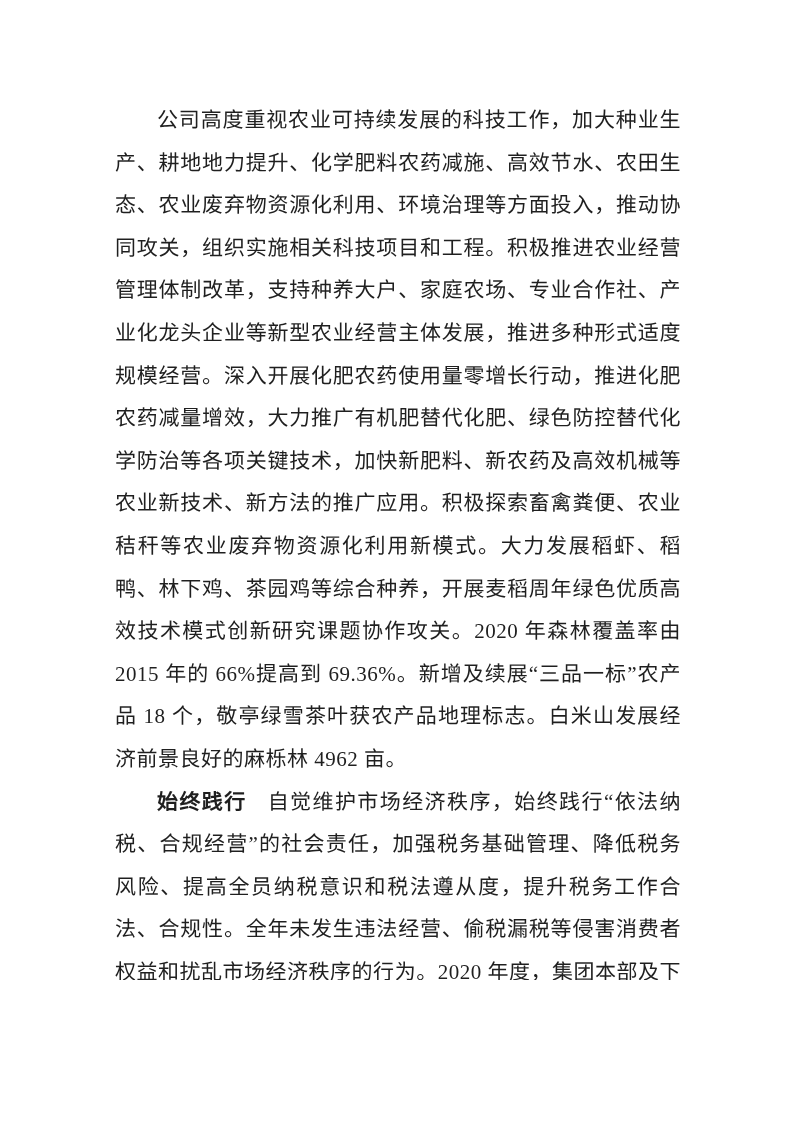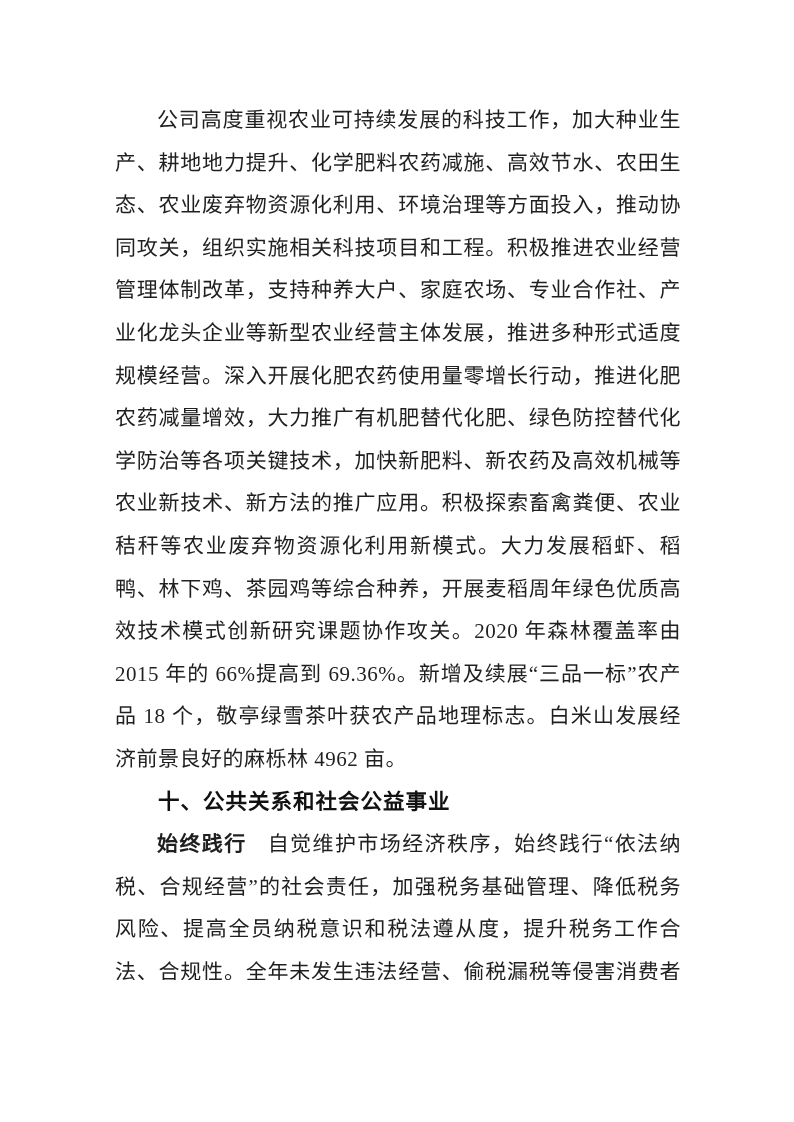--- a/index.html
+++ b/index.html
@@ -56,17 +56,16 @@
     color: #333333;
     font-family: "Liberation Serif", serif;
   }
 </style>
 </head>
 <body>
 
 <div class="page">
   <div class="content">
     <p class="body-para">公司高度重视农业可持续发展的科技工作，加大种业生产、耕地地力提升、化学肥料农药减施、高效节水、农田生态、农业废弃物资源化利用、环境治理等方面投入，推动协同攻关，组织实施相关科技项目和工程。积极推进农业经营管理体制改革，支持种养大户、家庭农场、专业合作社、产业化龙头企业等新型农业经营主体发展，推进多种形式适度规模经营。深入开展化肥农药使用量零增长行动，推进化肥农药减量增效，大力推广有机肥替代化肥、绿色防控替代化学防治等各项关键技术，加快新肥料、新农药及高效机械等农业新技术、新方法的推广应用。积极探索畜禽粪便、农业秸秆等农业废弃物资源化利用新模式。大力发展稻虾、稻鸭、林下鸡、茶园鸡等综合种养，开展麦稻周年绿色优质高效技术模式创新研究课题协作攻关。2020 年森林覆盖率由 2015 年的 66%提高到 69.36%。新增及续展“三品一标”农产品 18 个，敬亭绿雪茶叶获农产品地理标志。白米山发展经济前景良好的麻栎林 4962 亩。</p>
-    <h2 class="section-heading">十、公共关系和社会公益事业</h2>
     <p class="body-para"><b class="lead-term">始终践行</b><span>自觉维护市场经济秩序，始终践行“依法纳税、合规经营”的社会责任，加强税务基础管理、降低税务风险、提高全员纳税意识和税法遵从度，提升税务工作合法、合规性。全年未发生违法经营、偷税漏税等侵害消费者权益和扰乱市场经济秩序的行为。2020 年度，集团本部及下属企</span></p>
   </div>
   <div class="page-number">24</div>
 </div>
 
 </body></html>

